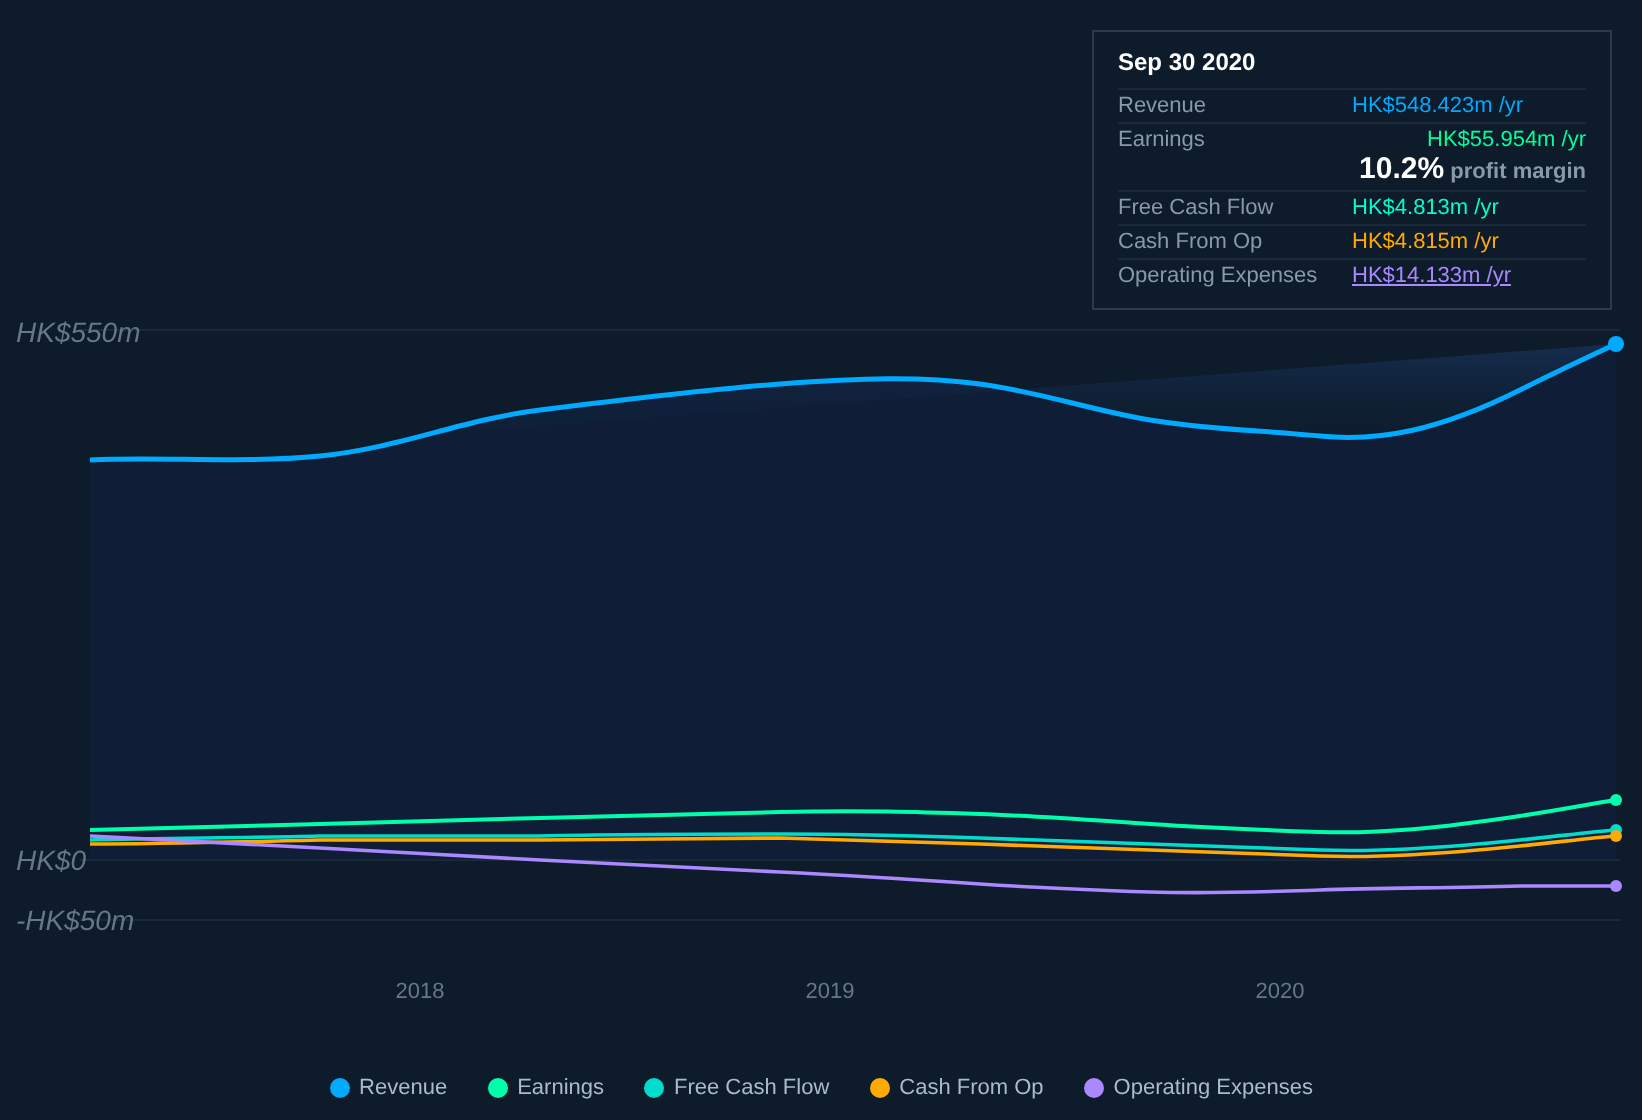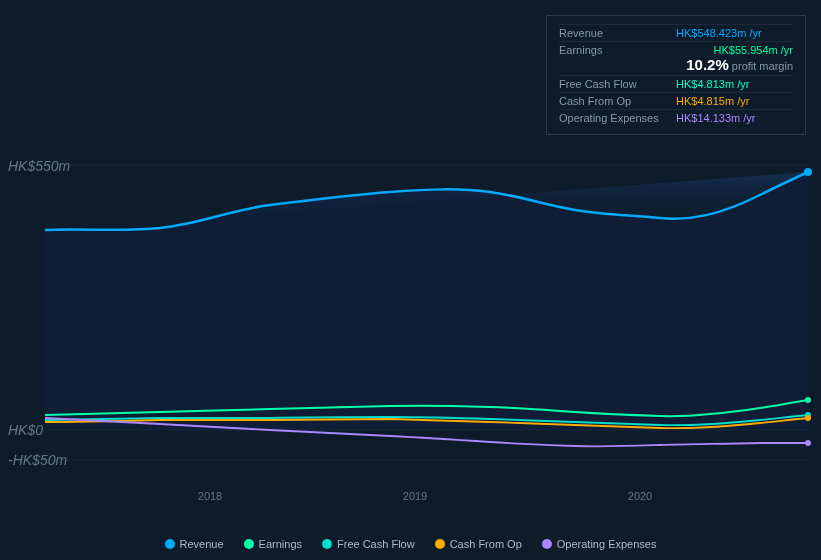--- a/index.html
+++ b/index.html
@@ -47,29 +47,30 @@
       color: #8899aa;
       flex: 1;
     }
     .tooltip-value {
       flex: 1;
     }
     .tooltip-value.revenue { color: #00aaff; }
     .tooltip-value.earnings { color: #00ff99; }
     .tooltip-value.fcf { color: #00ffcc; }
     .tooltip-value.cashop { color: #ffaa00; }
-    .tooltip-value.opex { color: #aa88ff; }
+    .tooltip-value.opex { color: #aa88ff; text-decoration: underline; }
     .profit-margin {
       font-size: 15px;
       color: #ffffff;
       font-weight: bold;
     }
     .profit-margin-sub {
       font-size: 11px;
       color: #8899aa;
+      font-weight: bold;
     }
 
     
     .y-label {
       position: absolute;
       left: 8px;
       font-size: 14px;
       color: #667788;
       font-style: italic;
     }
@@ -156,20 +157,21 @@
 
   <div class="y-label" style="top: 158px;">HK$550m</div>
   <div class="y-label" style="top: 422px;">HK$0</div>
   <div class="y-label" style="top: 452px;">-HK$50m</div>
 
   <div class="x-label" style="bottom: 58px; left: 210px;">2018</div>
   <div class="x-label" style="bottom: 58px; left: 415px;">2019</div>
   <div class="x-label" style="bottom: 58px; left: 640px;">2020</div>
 
   <div class="tooltip">
+    <div class="tooltip-date">Sep 30 2020</div>
     <div class="tooltip-row">
       <span class="tooltip-label">Revenue</span>
       <span class="tooltip-value revenue">HK$548.423m /yr</span>
     </div>
     <div class="tooltip-row">
       <span class="tooltip-label">Earnings</span>
       <div style="text-align:right;">
         <span class="tooltip-value earnings">HK$55.954m /yr</span><br>
         <span class="profit-margin">10.2%</span>
         <span class="profit-margin-sub"> profit margin</span>

